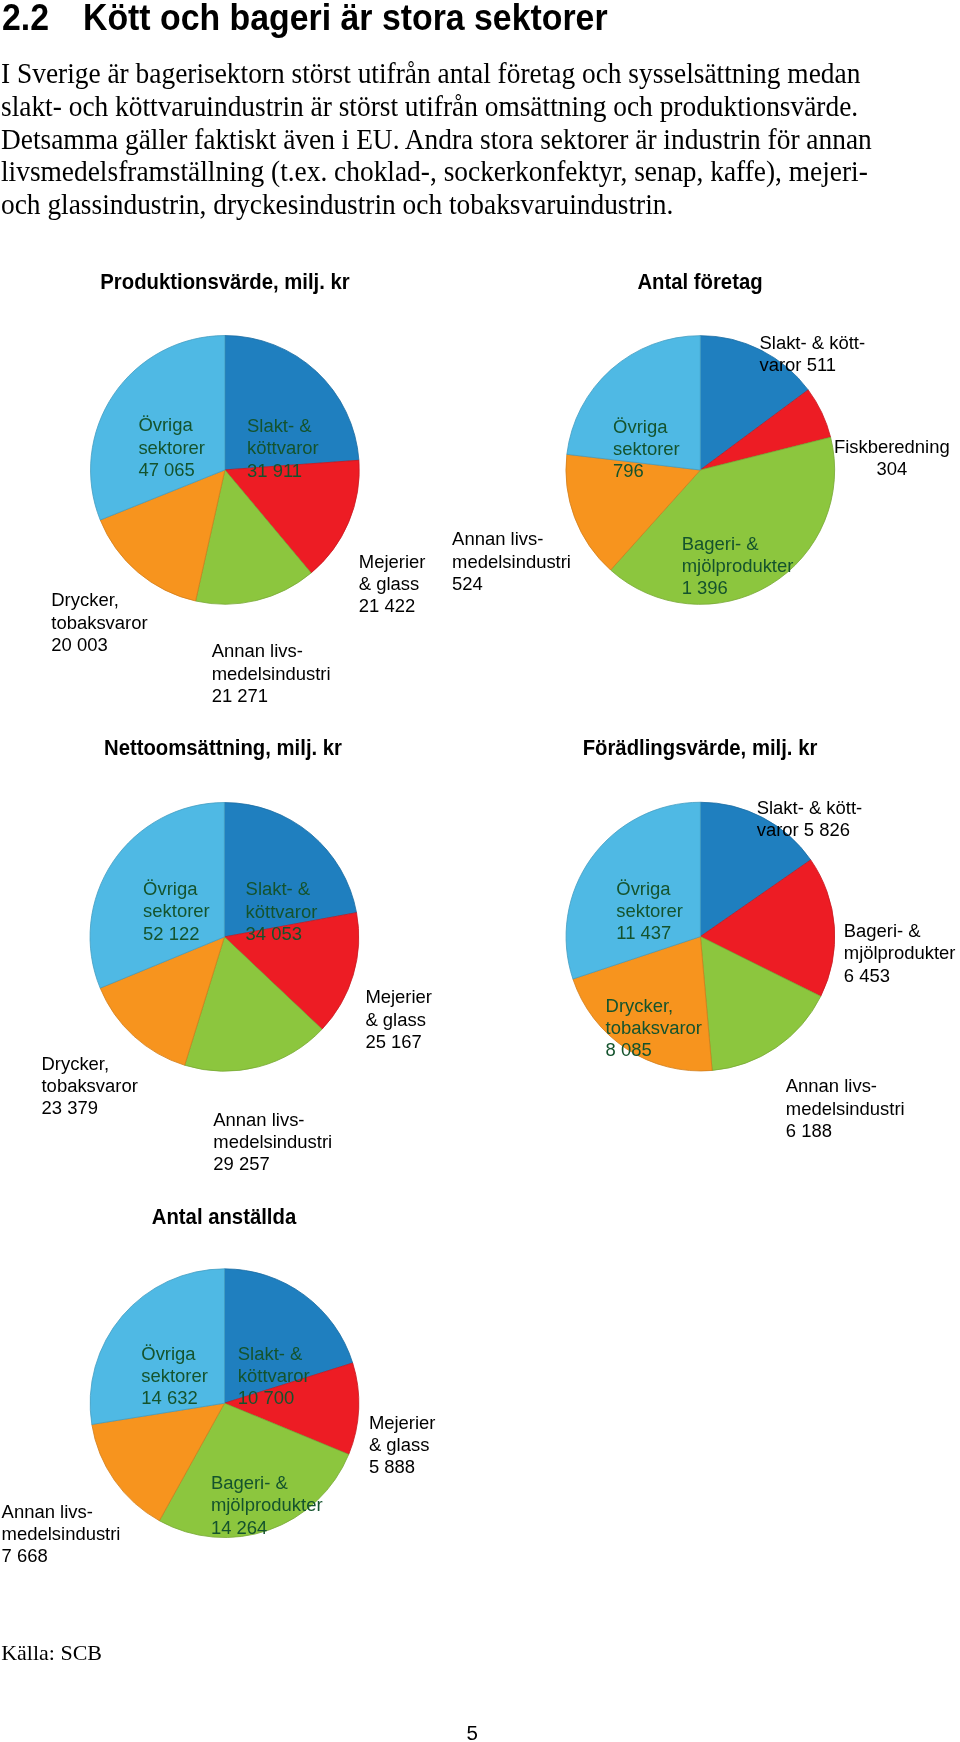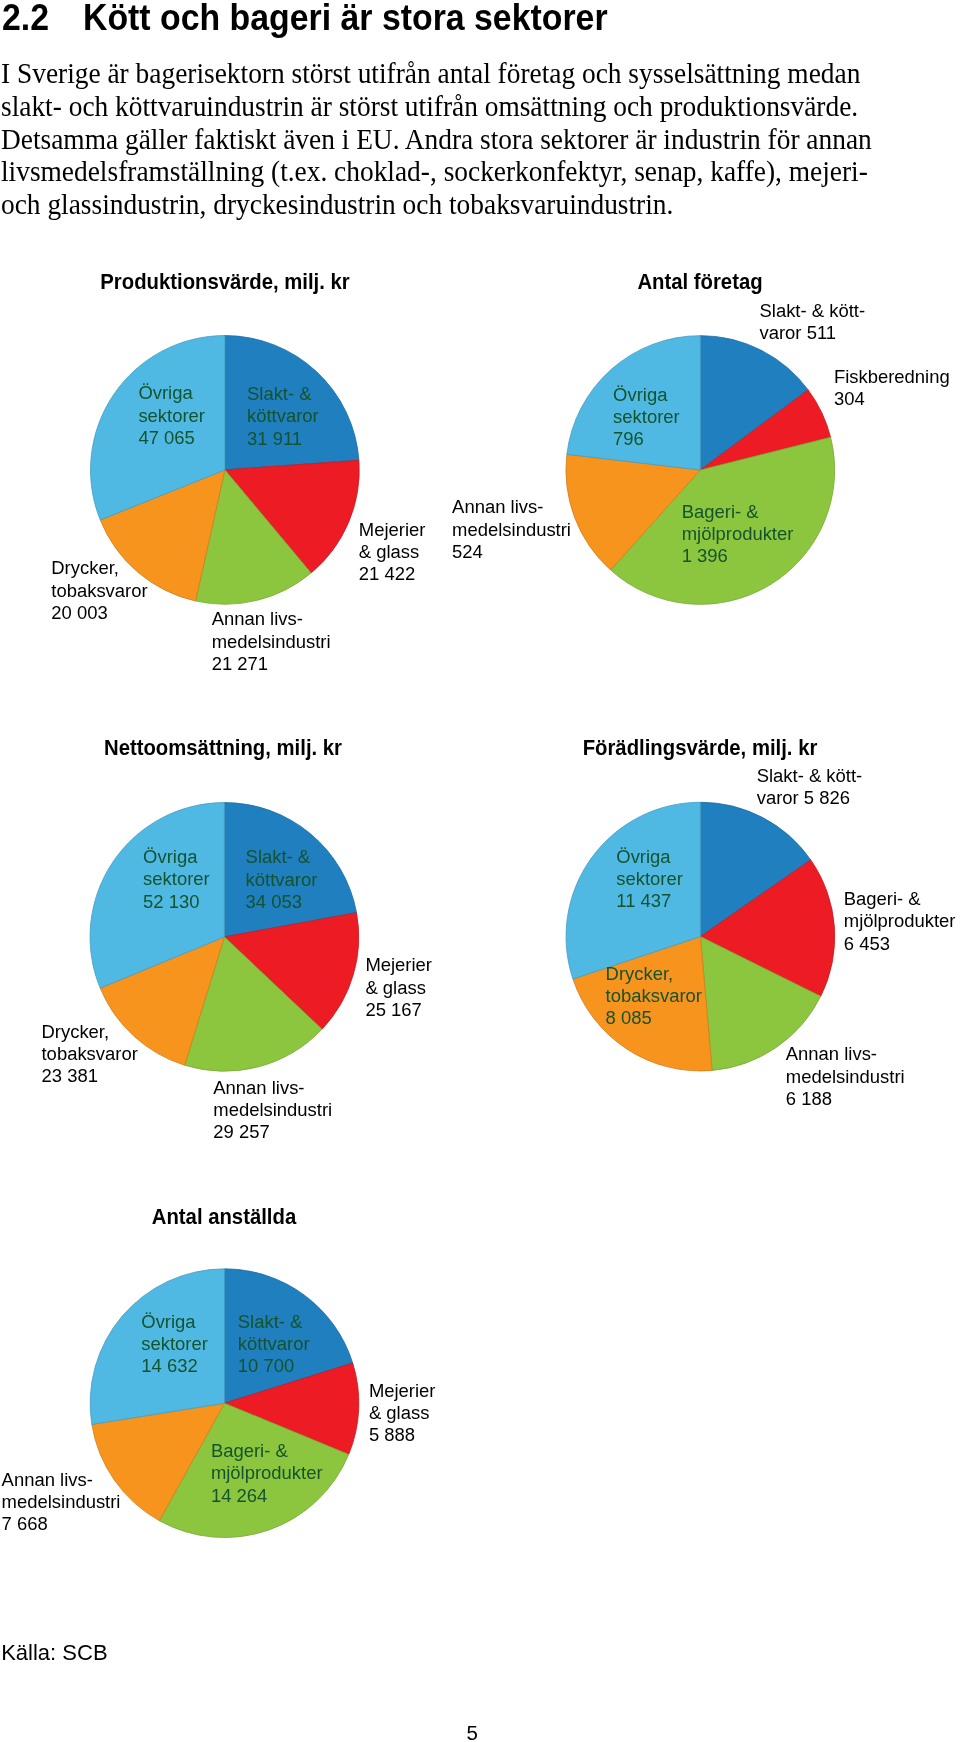--- a/index.html
+++ b/index.html
@@ -9,26 +9,26 @@
   #page{position:absolute;left:0;top:0;width:960px;height:1742px;background:#fff;}
   .hnum,.htitle{position:absolute;font-weight:bold;font-size:36.6px;line-height:1;}
   .hnum{transform-origin:0 0;transform:scaleX(0.925);}
   .htitle{transform-origin:0 0;transform:scaleX(0.925);}
   .body div{position:absolute;left:1px;white-space:nowrap;
             font-family:"Liberation Serif",serif;font-size:28.8px;line-height:1;
             transform-origin:0 0;transform:scaleX(0.951);}
   svg.pie{position:absolute;left:0;top:0;}
   .ctitle{position:absolute;font-weight:bold;font-size:22.2px;line-height:1;white-space:nowrap;
           text-align:center;width:600px;transform:scaleX(0.915);}
-  .lbl{position:absolute;white-space:nowrap;font-size:18.45px;line-height:22.3px;}
+  .lbl{position:absolute;white-space:nowrap;font-size:18.45px;line-height:22.3px;margin-top:32px;}
   .lbl.on-slice{color:#14532d;}
   .lbl div{white-space:nowrap;}
   .cap{position:absolute;left:1.5px;white-space:nowrap;font-size:22.4px;line-height:1;}
   .cap b{font-weight:bold;font-size:22.0px;}
-  .src{position:absolute;left:1.2px;font-family:Liberation Sans, sans-serif;font-size:22.0px;line-height:1;}
+  .src{position:absolute;left:1.2px;font-family:Liberation Serif, serif;font-size:22.0px;line-height:1;}
   .pgno{position:absolute;font-size:20.5px;line-height:1;}
 </style>
 </head>
 <body>
 
 <div id="page">
   <div class="hnum" style="left:2.1px;top:0.0px">2.2</div>
   <div class="htitle" style="left:83.3px;top:0.0px">Kött och bageri är stora sektorer</div>
 
   <div class="body">
@@ -81,21 +81,21 @@
       <path d="M 700.30 470.00 L 700.30 335.65 A 134.35 134.35 0 0 1 808.16 389.90 Z" fill="#1f7fbf" stroke="#1a6ca2" stroke-width="0.8"></path>
       <path d="M 700.30 470.00 L 808.16 389.90 A 134.35 134.35 0 0 1 830.60 437.27 Z" fill="#ed1c24" stroke="#c9181f" stroke-width="0.8"></path>
       <path d="M 700.30 470.00 L 830.60 437.27 A 134.35 134.35 0 0 1 610.58 570.00 Z" fill="#8cc63e" stroke="#77a835" stroke-width="0.8"></path>
       <path d="M 700.30 470.00 L 610.58 570.00 A 134.35 134.35 0 0 1 566.87 454.33 Z" fill="#f7941e" stroke="#d27e1a" stroke-width="0.8"></path>
       <path d="M 700.30 470.00 L 566.87 454.33 A 134.35 134.35 0 0 1 700.30 335.65 Z" fill="#4fb9e4" stroke="#439dc2" stroke-width="0.8"></path>
     </svg>
     <div class="lbl" style="left: 759.5px; top: 299.954px;">
       <div>Slakt- &amp; kött-</div>
       <div>varor 511</div>
     </div>
-    <div class="lbl" style="left: 833.9px; top: 366px;">
+    <div class="lbl" style="left: 833.9px; top: 404px; text-align: center;">
       <div>Fiskberedning</div>
       <div>304</div>
     </div>
     <div class="lbl on-slice" style="left: 681.7px; top: 500.754px;">
       <div>Bageri- &amp;</div>
       <div>mjölprodukter</div>
       <div>1 396</div>
     </div>
     <div class="lbl" style="left: 452.1px; top: 496.454px;">
       <div>Annan livs-</div>
@@ -129,26 +129,26 @@
       <div>25 167</div>
     </div>
     <div class="lbl" style="left: 213.3px; top: 1076.65px;">
       <div>Annan livs-</div>
       <div>medelsindustri</div>
       <div>29 257</div>
     </div>
     <div class="lbl" style="left: 41.5px; top: 1020.75px;">
       <div>Drycker,</div>
       <div>tobaksvaror</div>
-      <div>23 381</div>
+      <div>23 379</div>
     </div>
     <div class="lbl on-slice" style="left: 143.1px; top: 845.954px;">
       <div>Övriga</div>
       <div>sektorer</div>
-      <div>52 130</div>
+      <div>52 122</div>
     </div>
   </div>
 
   <div class="chart">
     <div class="ctitle" style="left: 400.1px; top: 737.104px;">Förädlingsvärde, milj. kr</div>
     <svg class="pie" width="960" height="1742" viewBox="0 0 960 1742">
       <path d="M 700.40 936.60 L 700.40 802.25 A 134.35 134.35 0 0 1 810.72 859.92 Z" fill="#1f7fbf" stroke="#1a6ca2" stroke-width="0.8"></path>
       <path d="M 700.40 936.60 L 810.72 859.92 A 134.35 134.35 0 0 1 820.74 996.34 Z" fill="#ed1c24" stroke="#c9181f" stroke-width="0.8"></path>
       <path d="M 700.40 936.60 L 820.74 996.34 A 134.35 134.35 0 0 1 712.11 1070.44 Z" fill="#8cc63e" stroke="#77a835" stroke-width="0.8"></path>
       <path d="M 700.40 936.60 L 712.11 1070.44 A 134.35 134.35 0 0 1 572.92 979.01 Z" fill="#f7941e" stroke="#d27e1a" stroke-width="0.8"></path>

